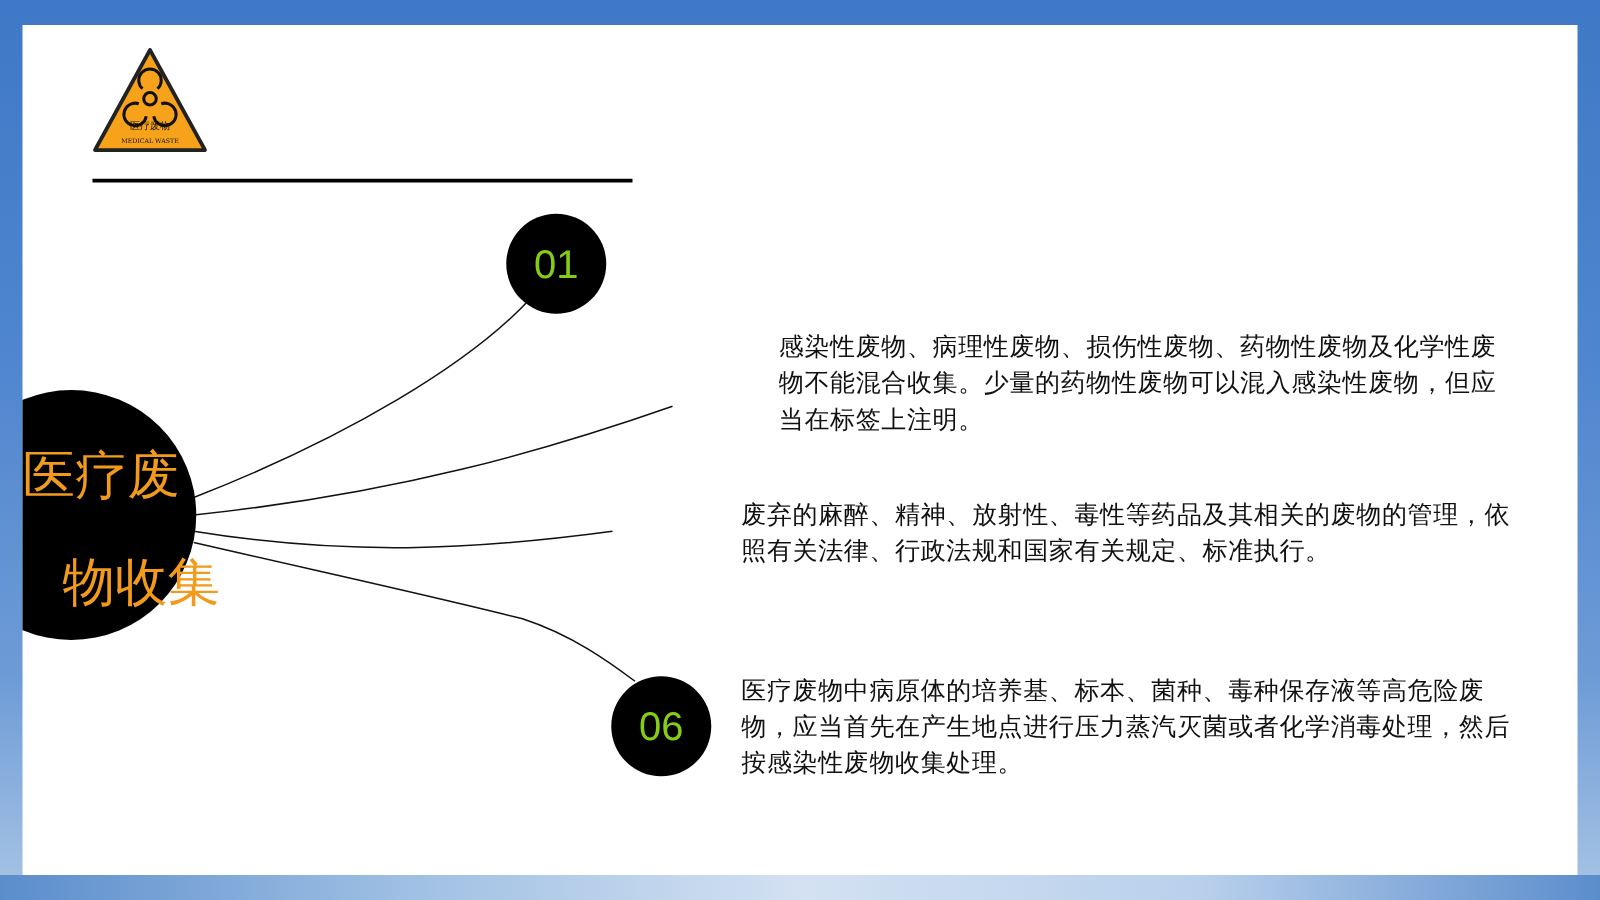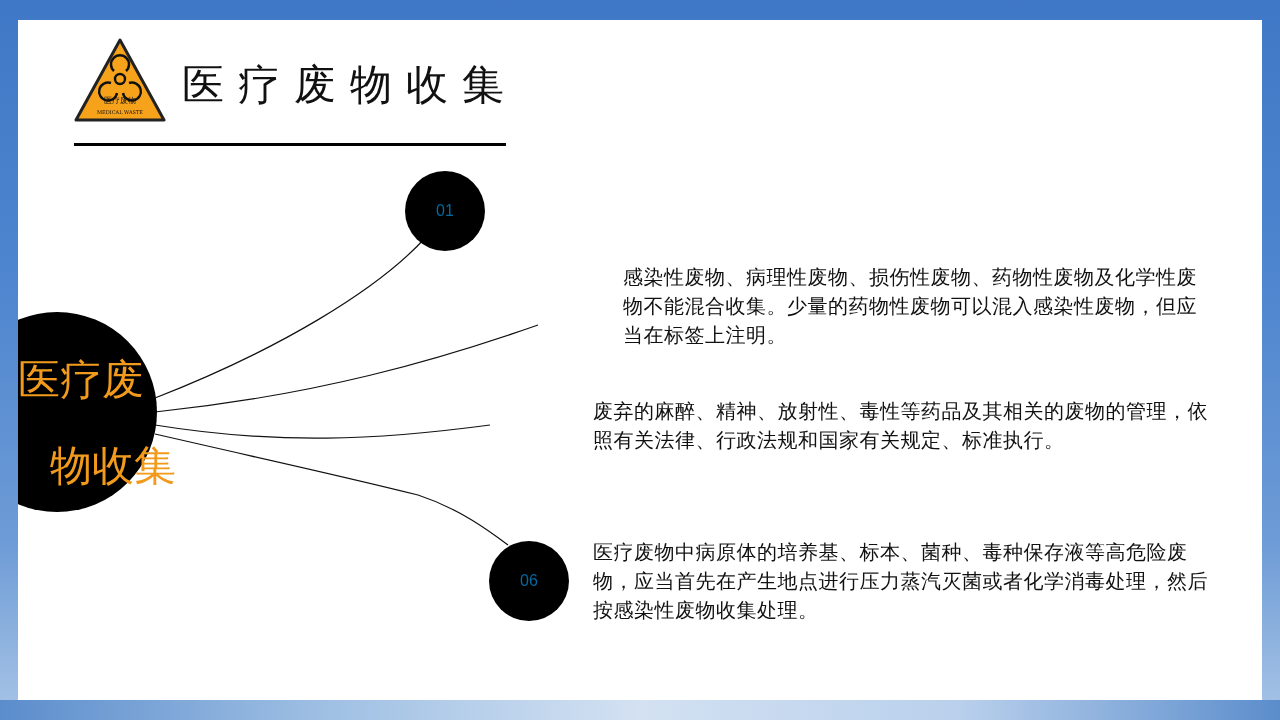--- a/index.html
+++ b/index.html
@@ -28,21 +28,21 @@
     position: absolute; left: -61px; top: 292px; width: 200px; height: 200px;
     border-radius: 50%; background: #000;
   }
   .hub-line {
     position: absolute; left: 0; color: #f19a1c; font-size: 42px; line-height: 40px; white-space: nowrap;
   }
   .hub-line-1 { top: 340px; }
   .hub-line-2 { top: 426px; margin-left: 32px; }
   .num-circle {
     position: absolute; width: 80px; height: 80px; border-radius: 50%; background: #000;
-    color: #0369a1; font-size: 16px; line-height: 80px; text-align: center;
+    color: #84cc16; font-size: 32px; line-height: 80px; text-align: center;
     font-family: "Liberation Sans", sans-serif;
   }
   .item-text {
     position: absolute; font-size: 20px; line-height: 29px; color: #111; letter-spacing: 0.5px;
   }
 </style>
 </head>
 <body>
 
 <div class="bottom-glow"></div>
@@ -54,21 +54,20 @@
       <polygon points="46,2 90,82 2,82" fill="#f7a21b" stroke="#222" stroke-width="3" stroke-linejoin="round"></polygon>
       <g fill="none" stroke="#111" stroke-width="2.4">
         <circle cx="46" cy="41" r="5"></circle>
         <path d="M40 33 a9 9 0 1 1 12 0"></path>
         <path d="M37 45 a9 9 0 1 0 6 10"></path>
         <path d="M55 45 a9 9 0 1 1 -6 10"></path>
       </g>
       <text x="46" y="65" text-anchor="middle" font-size="8" fill="#111" font-family="DejaVu Sans, sans-serif">医疗废物</text>
       <text x="46" y="76" text-anchor="middle" font-size="5" fill="#111" font-family="DejaVu Serif, serif">MEDICAL WASTE</text>
     </svg>
-    <div class="title-text">医疗废物收集</div>
     <div class="title-underline"></div>
   </div>
 
   <svg class="connectors" viewBox="0 0 1244 680">
     <path d="M137 378 C 260 330, 360 270, 408 217" fill="none" stroke="#111" stroke-width="1.2"></path>
     <path d="M137 392 C 300 375, 420 340, 520 305" fill="none" stroke="#111" stroke-width="1.2"></path>
     <path d="M137 405 C 260 425, 360 420, 472 405" fill="none" stroke="#111" stroke-width="1.2"></path>
     <path d="M137 414 C 250 440, 320 455, 400 475 C 440 488, 470 510, 490 525" fill="none" stroke="#111" stroke-width="1.2"></path>
   </svg>
 

